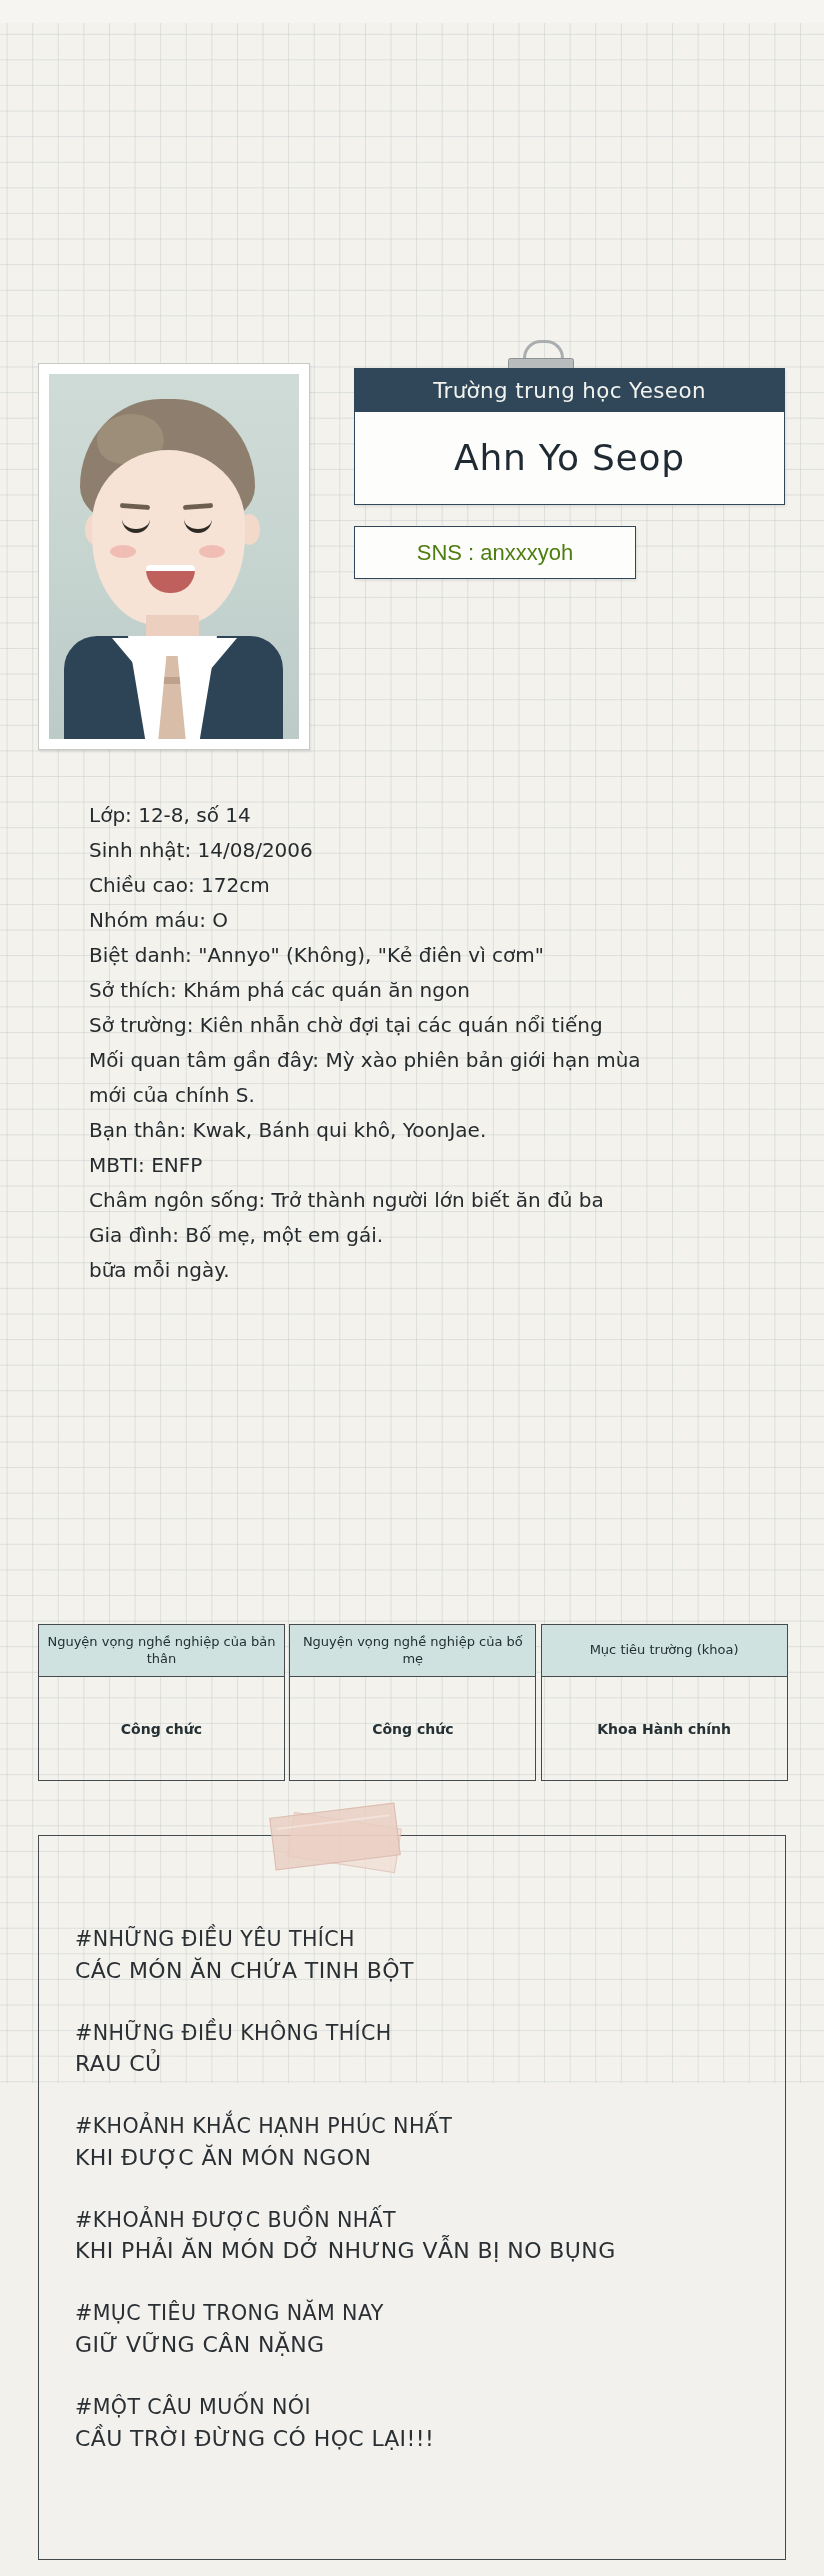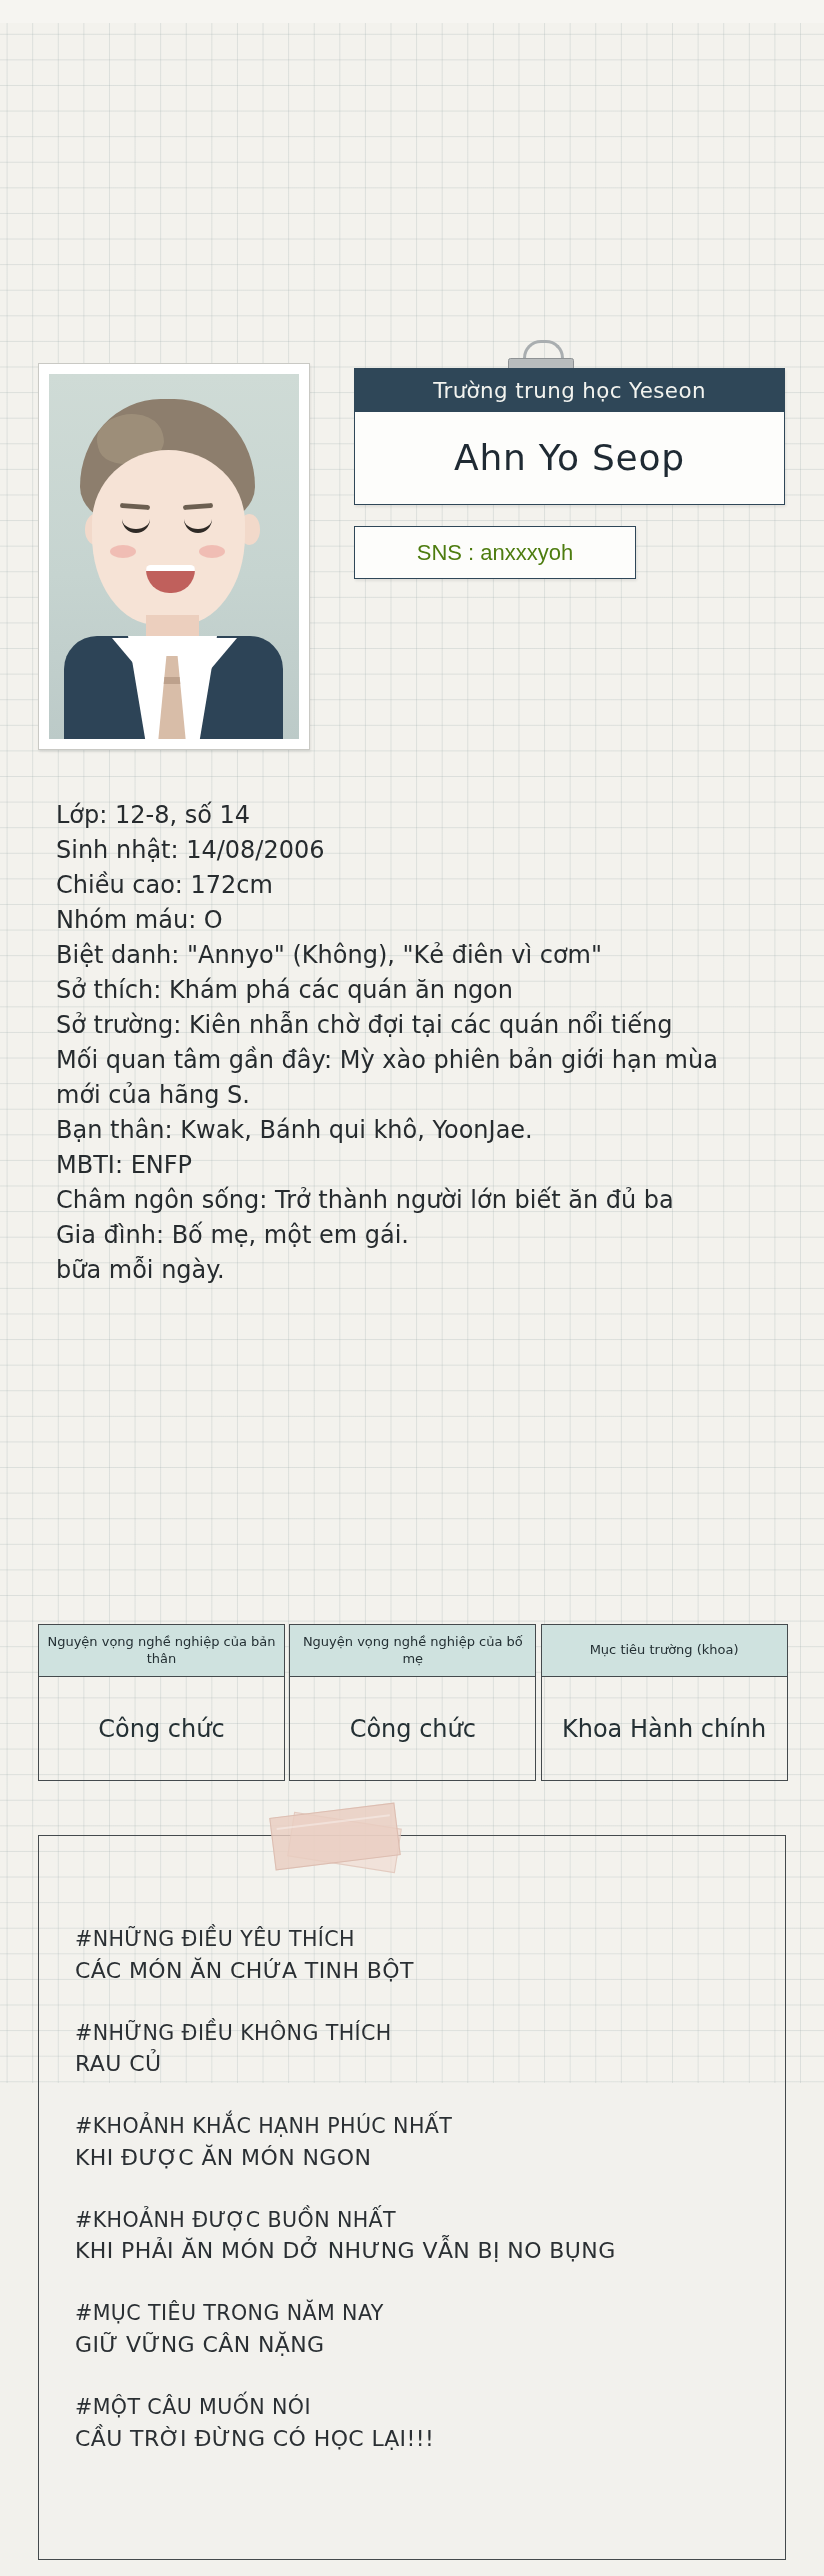--- a/index.html
+++ b/index.html
@@ -211,25 +211,26 @@
     box-shadow: 0.8px 1.6px 2.5px rgba(0,0,0,0.08);
   }
 
   
   .info-block {
     position: absolute;
     left: 56px; top: 798px;
     width: 725px;
   }
   .info-line {
-    font-size: 24px;
+    font-size: 20px;
     line-height: 35px;
     color: #262b2e;
     font-family: "DejaVu Sans", sans-serif;
     white-space: pre-wrap;
+    margin-left: 33px;
   }
 
   
   .goals {
     position: absolute;
     left: 38px; top: 1624px;
     width: 748px; height: 157px;
     display: flex;
     gap: 6px;
   }
@@ -254,23 +255,24 @@
     line-height: 16.5px;
     color: #243034;
     font-family: "DejaVu Sans", sans-serif;
     padding: 0 6.6px;
   }
   .goal-val {
     flex: 1;
     display: flex;
     align-items: center;
     justify-content: center;
-    font-size: 24px;
+    font-size: 14px;
     color: #243034;
     font-family: "DejaVu Sans", sans-serif;
+    font-weight: bold;
   }
 
   
   .note-panel {
     position: absolute;
     left: 38px; top: 1835px;
     width: 748px; height: 725px;
     border: 1.6px solid #444a4d;
     background: rgba(255,255,255,0.05);
     box-sizing: border-box;
@@ -361,21 +363,21 @@
 
   <div class="info-block">
     <div class="info-line">Lớp: 12-8, số 14</div>
     <div class="info-line">Sinh nhật: 14/08/2006</div>
     <div class="info-line">Chiều cao: 172cm</div>
     <div class="info-line">Nhóm máu: O</div>
     <div class="info-line">Biệt danh: "Annyo" (Không), "Kẻ điên vì cơm"</div>
     <div class="info-line">Sở thích: Khám phá các quán ăn ngon</div>
     <div class="info-line">Sở trường: Kiên nhẫn chờ đợi tại các quán nổi tiếng</div>
     <div class="info-line">Mối quan tâm gần đây: Mỳ xào phiên bản giới hạn mùa</div>
-    <div class="info-line">mới của hãng S.</div>
+    <div class="info-line">mới của chính S.</div>
     <div class="info-line">Bạn thân: Kwak, Bánh qui khô, YoonJae.</div>
     <div class="info-line">MBTI: ENFP</div>
     <div class="info-line">Châm ngôn sống: Trở thành người lớn biết ăn đủ ba</div>
     <div class="info-line">Gia đình: Bố mẹ, một em gái.</div>
     <div class="info-line">bữa mỗi ngày.</div>
   </div>
 
   <div class="goals">
     <div class="goal-col">
       <div class="goal-head">Nguyện vọng nghề nghiệp của bản thân</div>

